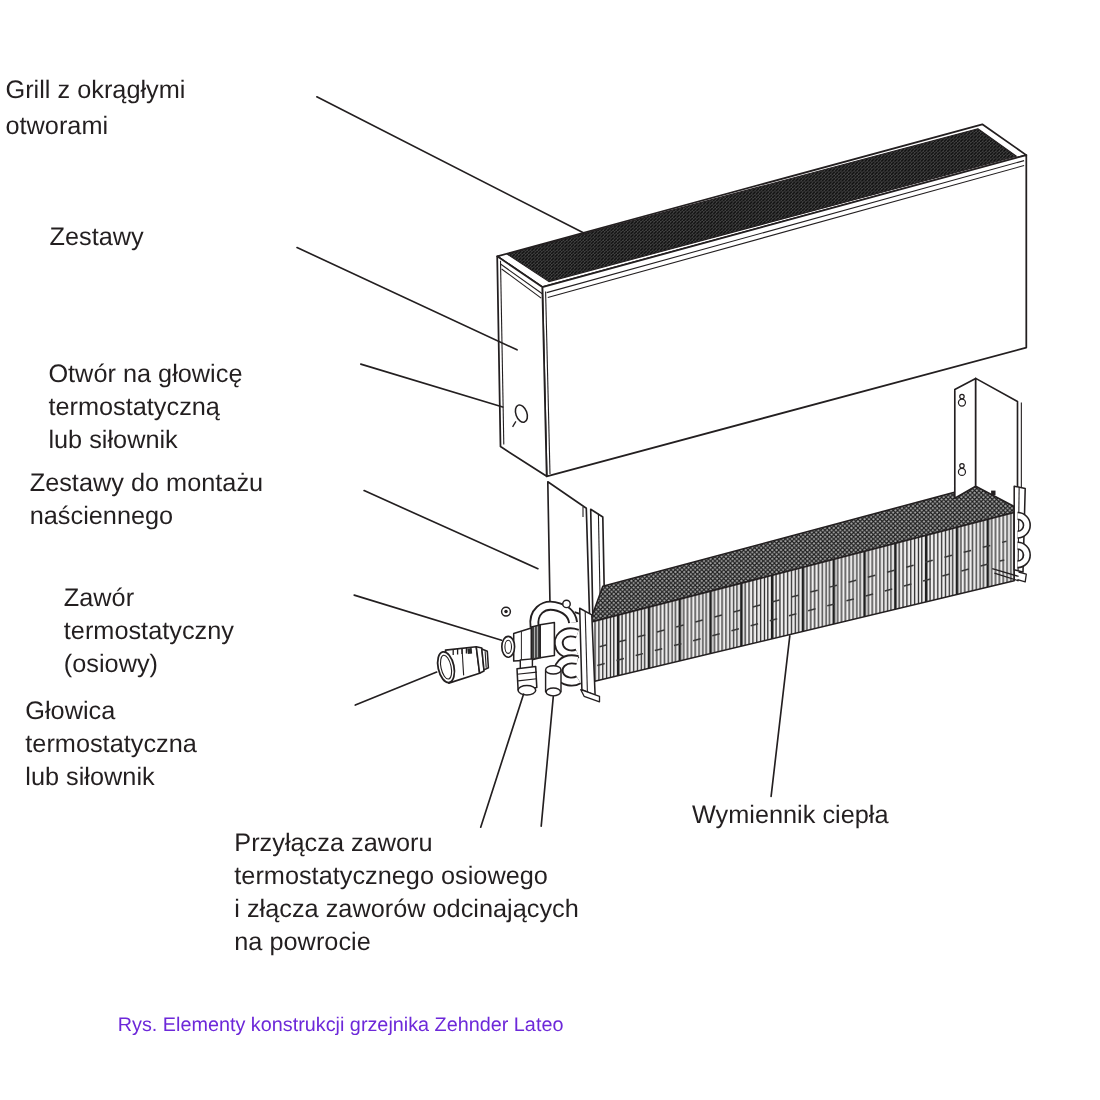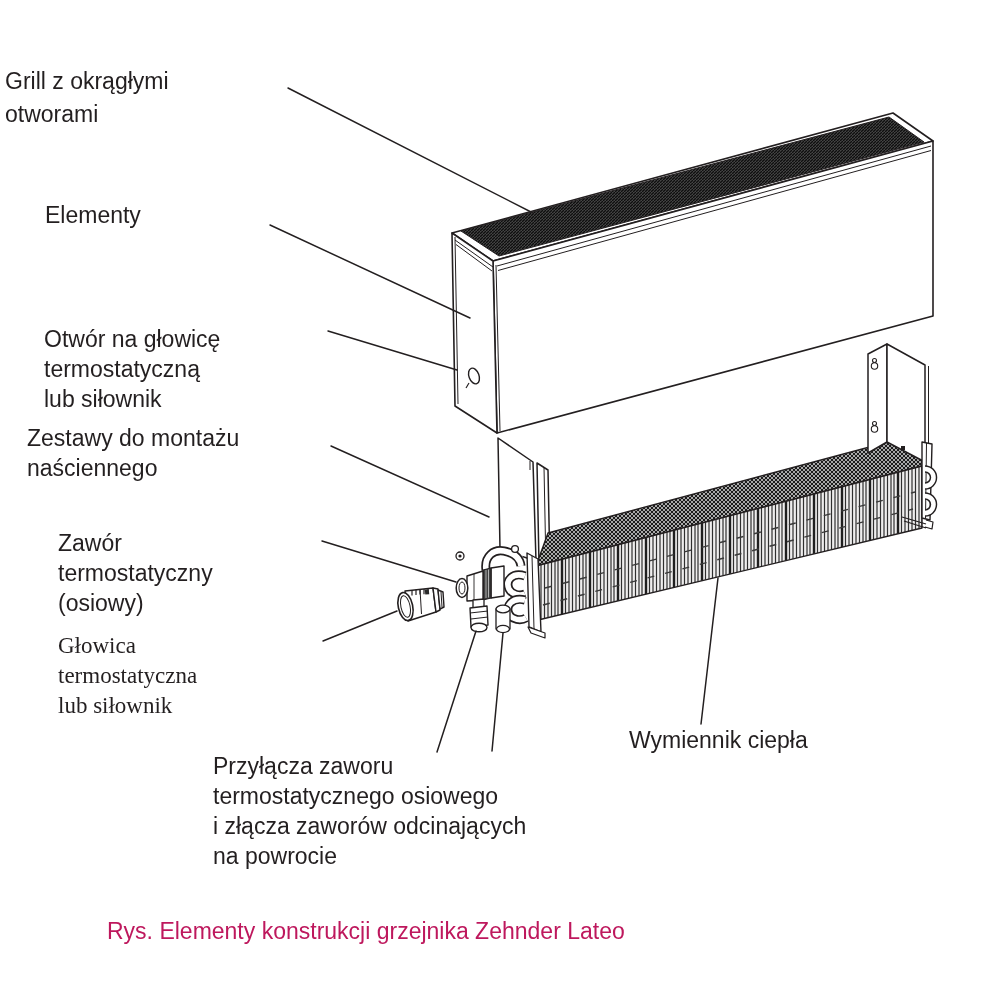--- a/index.html
+++ b/index.html
@@ -6,24 +6,24 @@
   body{width:1000px;height:1000px;font-family:"Liberation Sans",sans-serif;}
   .stage{position:relative;width:1000px;height:1000px;background:#ffffff;color:#231f20;overflow:hidden;}
   .stage svg{position:absolute;left:0;top:0;}
   .lbl{position:absolute;font-size:23px;line-height:30px;white-space:pre-line;color:#231f20;}
   .al-r{text-align:left;}
   .lbl-grill{top:65px;right:715px;width:280px;line-height:33px;}
   .lbl-obudowa{top:200px;right:735px;width:220px;}
   .lbl-otwor{top:311px;right:676px;width:280px;margin-top:13px;}
   .lbl-zestawy{top:423px;right:673px;width:300px;}
   .lbl-zawor{top:528px;right:682px;width:260px;}
-  .lbl-glowica{top:631px;right:682px;width:260px;font-family:Liberation Serif, serif;}
+  .lbl-glowica{top:631px;right:717px;width:260px;}
   .lbl-przylacza{top:751px;left:213px;width:390px;}
   .lbl-wymiennik{top:725px;left:629px;width:280px;}
-  .caption{position:absolute;top:916px;left:107px;width:680px;font-size:23px;line-height:30px;color:#be185d;}
+  .caption{position:absolute;top:916px;left:107px;width:680px;font-size:18px;line-height:30px;color:#6d28d9;}
 </style>
 </head>
 <body>
 
 <div class="stage">
 
   <svg width="1000" height="1000" viewBox="0 0 1000 1000">
     <defs>
       <pattern id="patGrill" width="3" height="3" patternUnits="userSpaceOnUse">
         <rect width="3" height="3" fill="#454545"></rect>
@@ -143,21 +143,21 @@
       <path d="M322,541 L456,582"></path>
       <path d="M323,641 L397,611"></path>
       <path d="M476,631 L437,752"></path>
       <path d="M503,633 L492,751"></path>
       <path d="M718,578 L701,724"></path>
     </g>
   </svg>
 
   <div class="lbl al-r lbl-grill">Grill z okrągłymi
 otworami</div>
-  <div class="lbl al-r lbl-obudowa">Elementy</div>
+  <div class="lbl al-r lbl-obudowa">Zestawy</div>
   <div class="lbl al-r lbl-otwor">Otwór na głowicę
 termostatyczną
 lub siłownik</div>
   <div class="lbl al-r lbl-zestawy">Zestawy do montażu
 naściennego</div>
   <div class="lbl al-r lbl-zawor">Zawór
 termostatyczny
 (osiowy)</div>
   <div class="lbl al-r lbl-glowica">Głowica
 termostatyczna

